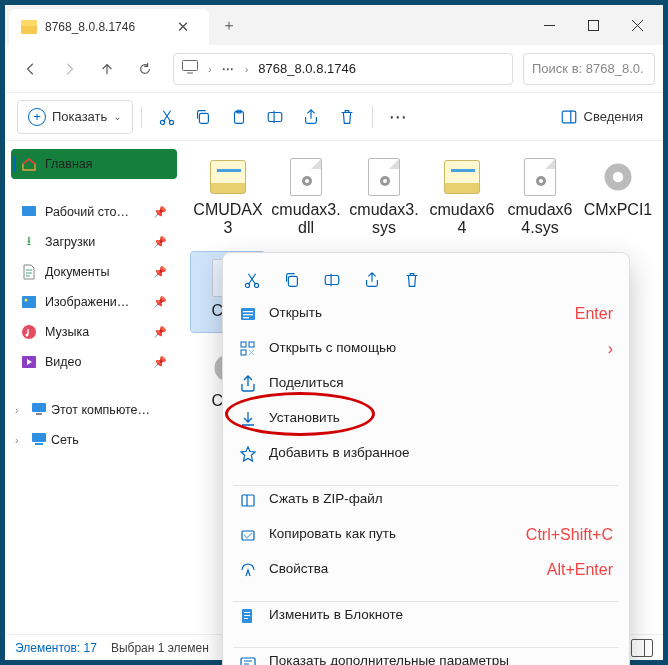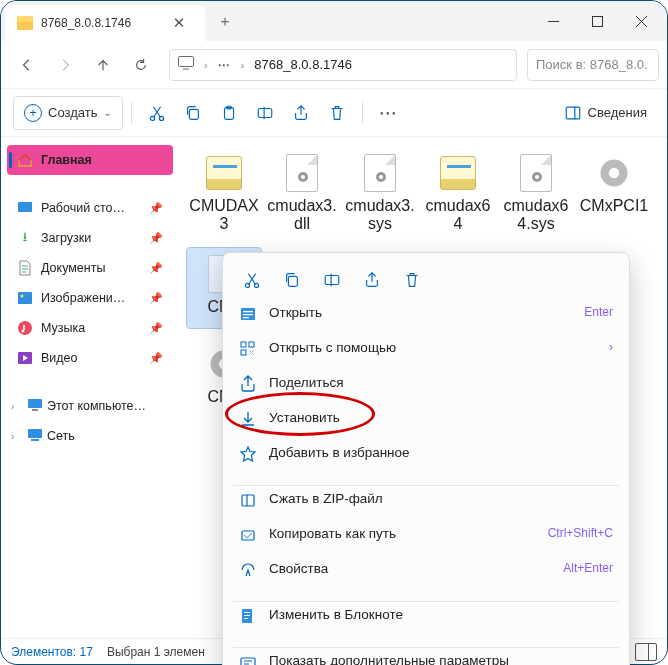--- a/index.html
+++ b/index.html
@@ -1,18 +1,18 @@
 <!DOCTYPE html>
 <html><head>
 <meta charset="utf-8">
 <style>
   * { box-sizing: border-box; margin: 0; padding: 0; font-family: "Segoe UI", -apple-system, sans-serif; }
   body { width: 668px; height: 665px; background: #fff; overflow: hidden; font-size: 12px; }
 
-  .window { width: 100%; height: 100%; border: 1px solid #0c4a6e; border-radius: 17px; overflow: hidden; display: flex; flex-direction: column; }
+  .window { width: 100%; height: 100%; border: 5px solid #0c4a6e; border-radius: 0; overflow: hidden; display: flex; flex-direction: column; }
 
   
   .titlebar { display: flex; align-items: center; height: 40px; background: #f3f3f3; padding: 0 4px; }
   .tab { display: flex; align-items: center; gap: 8px; background: #fff; border-radius: 6px 6px 0 0; height: 36px; padding: 0 12px; margin-top: 4px; min-width: 200px; }
   .tab .folder-icon { width: 16px; height: 14px; background: linear-gradient(#ffd968 40%, #f7c94f 40%); border-radius: 1px; }
   .tab .label { flex: 1; font-size: 12px; color: #333; }
   .tab-close, .new-tab { width: 28px; height: 28px; display: flex; align-items: center; justify-content: center; border-radius: 4px; color: #555; font-size: 15px; cursor: pointer; }
   .new-tab { margin-left: 6px; }
   .spacer { flex: 1; }
   .winctrl { width: 44px; height: 40px; display: flex; align-items: center; justify-content: center; color: #333; }
@@ -37,21 +37,21 @@
   .create-btn { border: 1px solid #ddd; color: #333; padding: 0 10px; }
   .create-btn .plus { width: 18px; height: 18px; border: 1.3px solid #0067c0; border-radius: 50%; display: flex; align-items: center; justify-content: center; color: #0067c0; font-size: 13px; font-weight: 300; }
   .create-btn .chev { font-size: 10px; color: #666; }
   .tsep { width: 1px; height: 22px; background: #ddd; margin: 0 6px; }
   .details-btn { color: #333; gap: 6px; }
 
   
   .bodyrow { display: flex; flex: 1; min-height: 0; }
   .sidebar { width: 178px; border-right: 0; padding: 8px 6px; overflow: hidden; }
   .navitem { display: flex; align-items: center; gap: 8px; height: 30px; padding: 0 10px; border-radius: 4px; font-size: 12.5px; color: #222; position: relative; }
-  .navitem.active { background: #ec4899; font-weight: bold; }
+  .navitem.active { background: #15803d; }
   .navitem.active::before { content: ""; position: absolute; left: 2px; width: 3px; height: 16px; background: #0067c0; border-radius: 2px; }
   .navitem .pin { color: #999; font-size: 11px; margin-left: auto; }
   .navitem .nic { width: 16px; height: 16px; display: flex; align-items: center; justify-content: center; }
   .navgap { height: 18px; }
   .sidegroup { display: flex; align-items: center; gap: 4px; height: 30px; padding: 0 4px; font-size: 12.5px; color: #222; }
   .sidegroup .chev { font-size: 10px; color: #888; width: 12px; }
 
   .content { flex: 1; padding: 10px 8px; position: relative; }
   .filegrid { display: flex; flex-wrap: wrap; gap: 4px 4px; }
   .file { width: 74px; display: flex; flex-direction: column; align-items: center; padding: 4px 2px; border-radius: 3px; text-align: center; }
@@ -67,21 +67,21 @@
   .gear-svg { fill:#888; }
 
   
   .ctxmenu { position: absolute; left: 222px; top: 252px; width: 408px; background: #fcfcfc; border: 1px solid #ddd; border-radius: 8px; box-shadow: 0 10px 28px rgba(0,0,0,.22); padding: 6px 0 8px; z-index: 20; }
   .ctx-iconrow { display: flex; gap: 2px; padding: 4px 10px 8px; }
   .ctx-ibtn { width: 38px; height: 34px; display: flex; align-items: center; justify-content: center; border-radius: 4px; color: #0067c0; }
   .ctx-ibtn svg { width: 18px; height: 18px; }
   .ctx-item { display: flex; gap: 12px; height: 35px; padding: 0 16px; font-size: 13.5px; color: #222; }
   .ctx-item .ci { width: 18px; height: 18px; display: flex; align-items: center; justify-content: center; color: #0067c0; }
   .ctx-item .label { flex: 1; }
-  .ctx-item .hint { color: #8b5cf6; font-size: 12px; }
+  .ctx-item .hint { color: #ef4444; font-size: 16px; }
   .ctx-sep { height: 1px; background: #e5e5e5; margin: 5px 10px; }
 
   .ellipse { position:absolute; left:225px; top:392px; width:150px; height:44px; border:3px solid #d00000; border-radius:50%; z-index:25; pointer-events:none; }
 
   
   .statusbar { display: flex; align-items: center; height: 26px; border-top: 1px solid #eee; padding: 0 10px; gap: 14px; font-size: 12px; color: #0067c0; }
   .statusbar .sb2 { color: #404040; }
   .statusbar .spacer { flex:1; }
   .viewbox { width: 22px; height: 18px; border: 1.3px solid #555; border-radius: 2px; position: relative; }
   .viewbox::after { content:""; position:absolute; right:0; top:0; bottom:0; width:7px; border-left:1.3px solid #555; }
@@ -155,21 +155,21 @@
       <span class="dots">⋯</span>
       <span class="chev">›</span>
       <span class="crumb">8768_8.0.8.1746</span>
     </div>
     <div class="searchbox">Поиск в: 8768_8.0.</div>
   </div>
 
   <div class="toolbar">
     <div class="tbtn create-btn">
       <span class="plus">+</span>
-      <span>Создать</span>
+      <span>Показать</span>
       <span class="chev">⌄</span>
     </div>
     <div class="tsep"></div>
     <div class="tbtn">
         <svg viewBox="0 0 20 20">
           <path d="M6 3l8 12M14 3L6 15" stroke="currentColor" fill="none" stroke-width="1.3"></path>
           <circle cx="5" cy="16" r="2.3" fill="none" stroke="currentColor" stroke-width="1.3"></circle>
           <circle cx="15" cy="16" r="2.3" fill="none" stroke="currentColor" stroke-width="1.3"></circle>
         </svg>
       </div>

